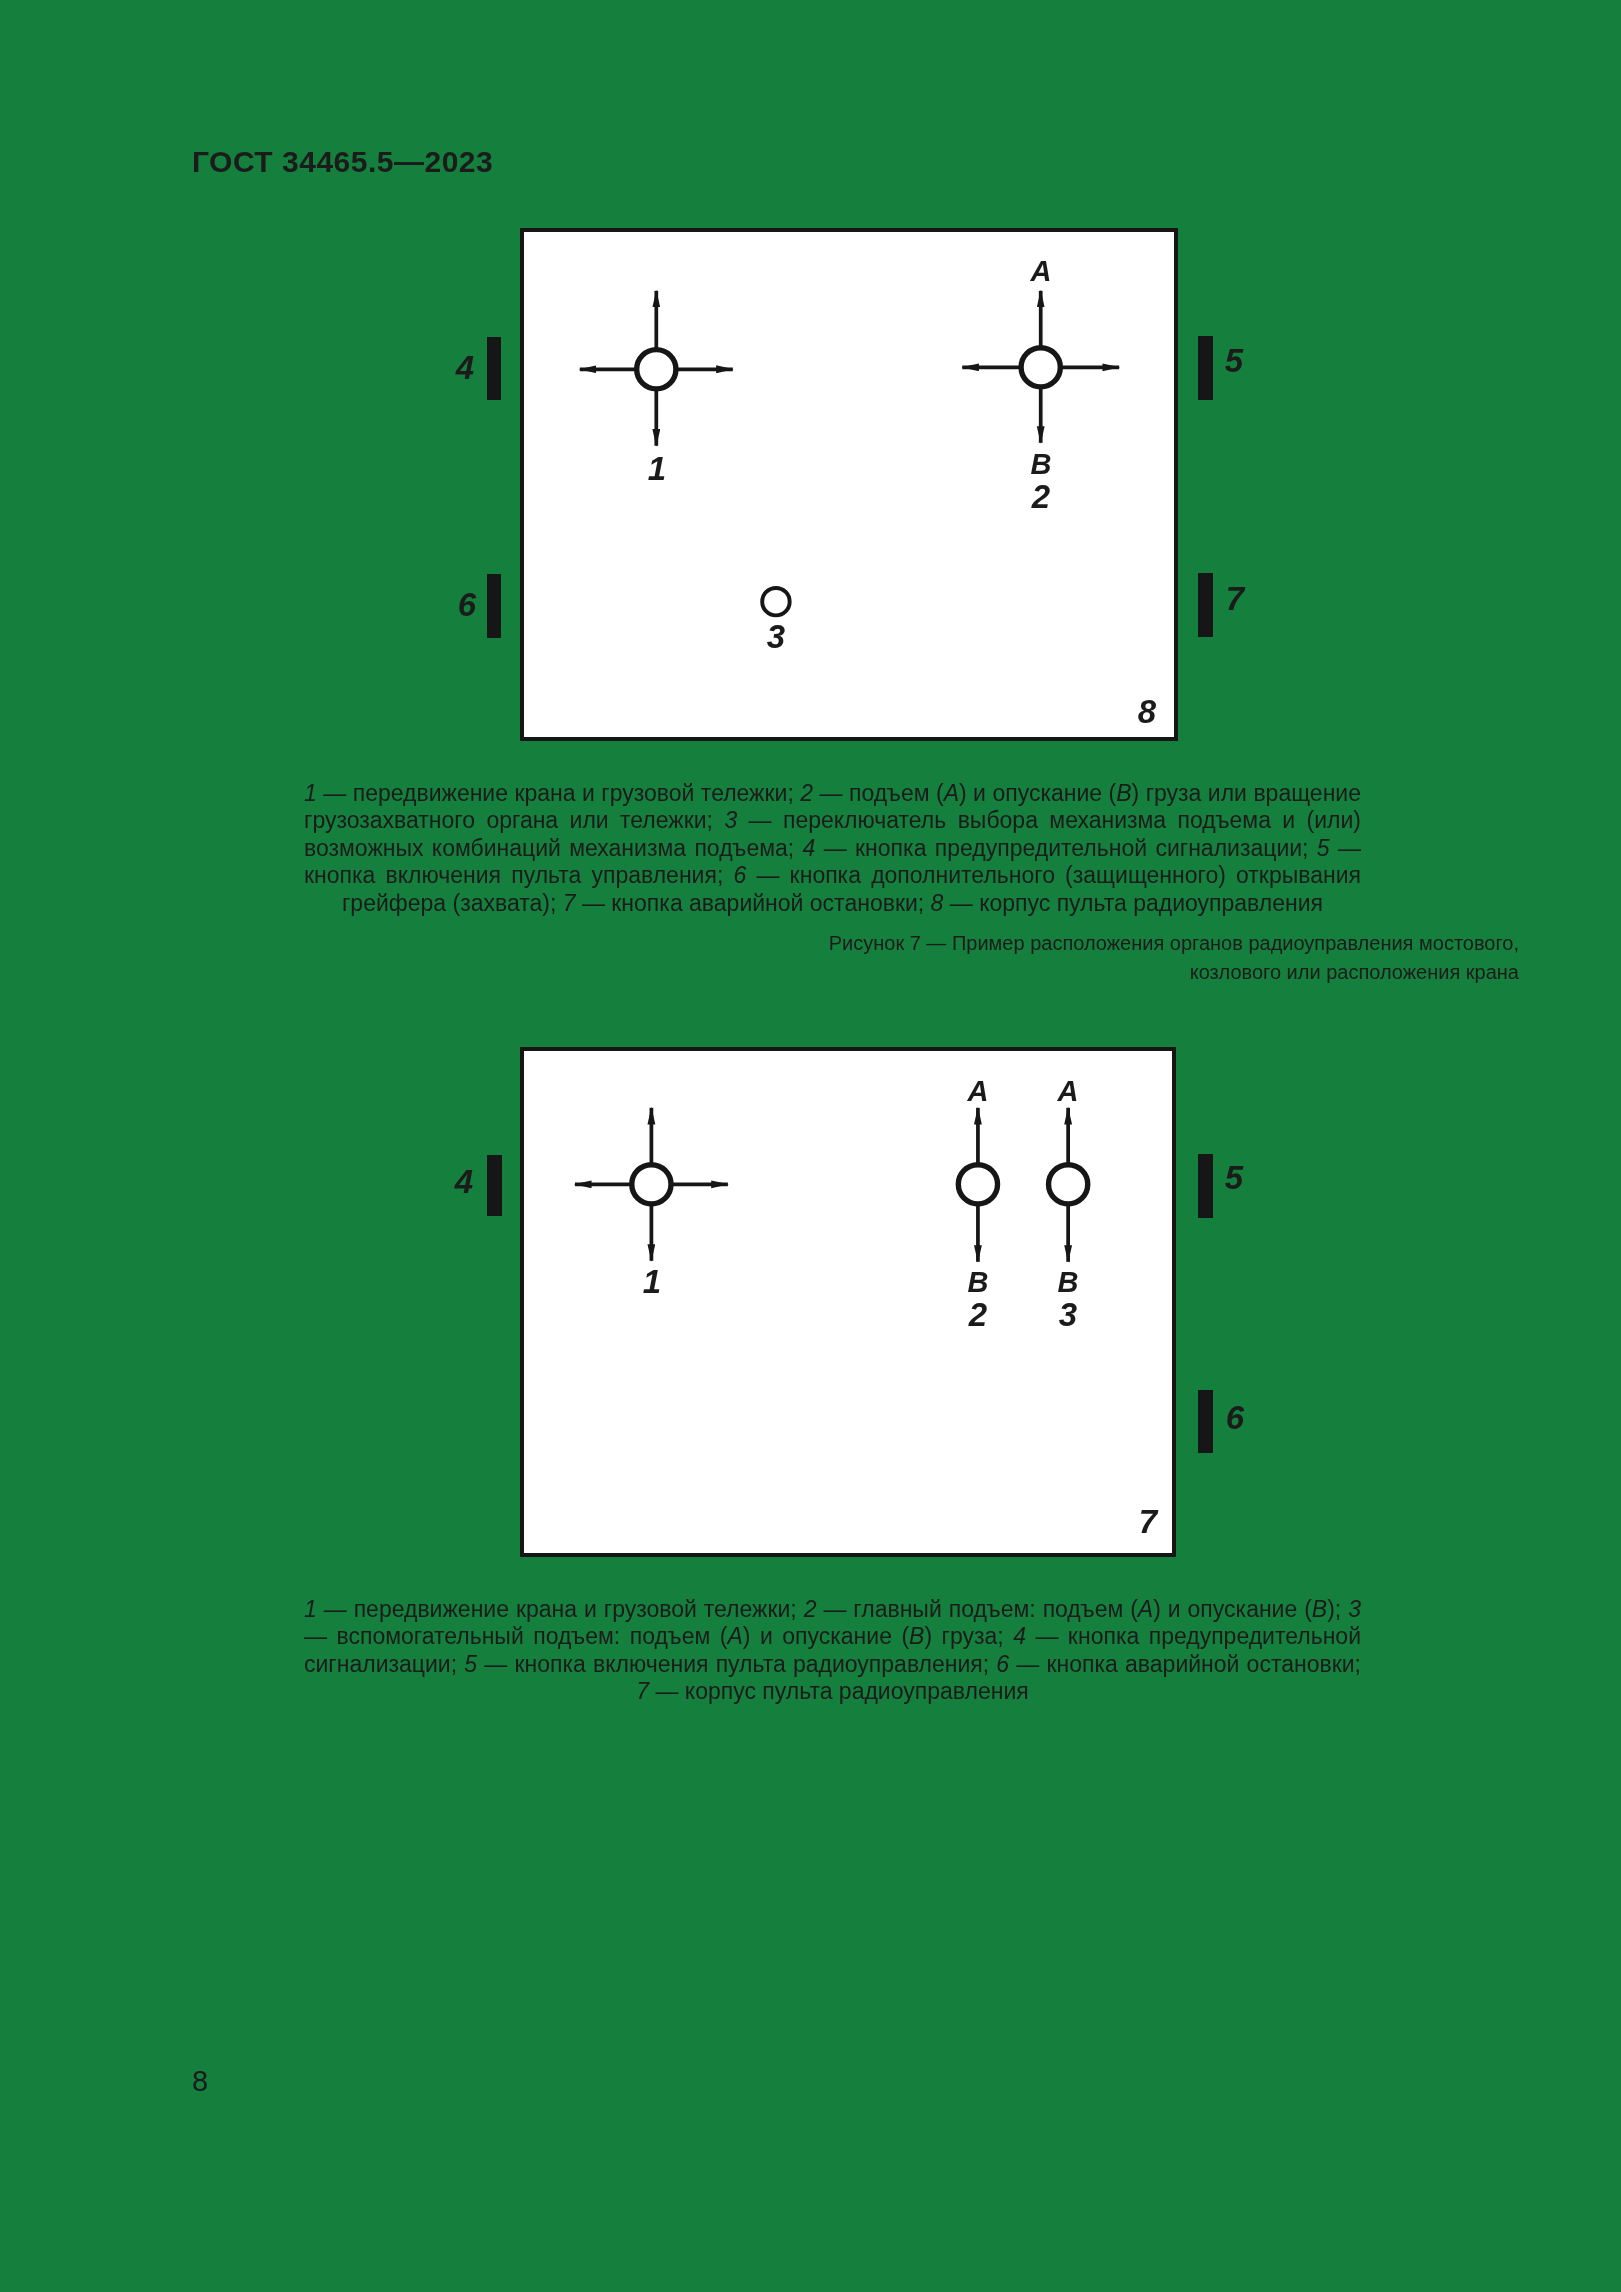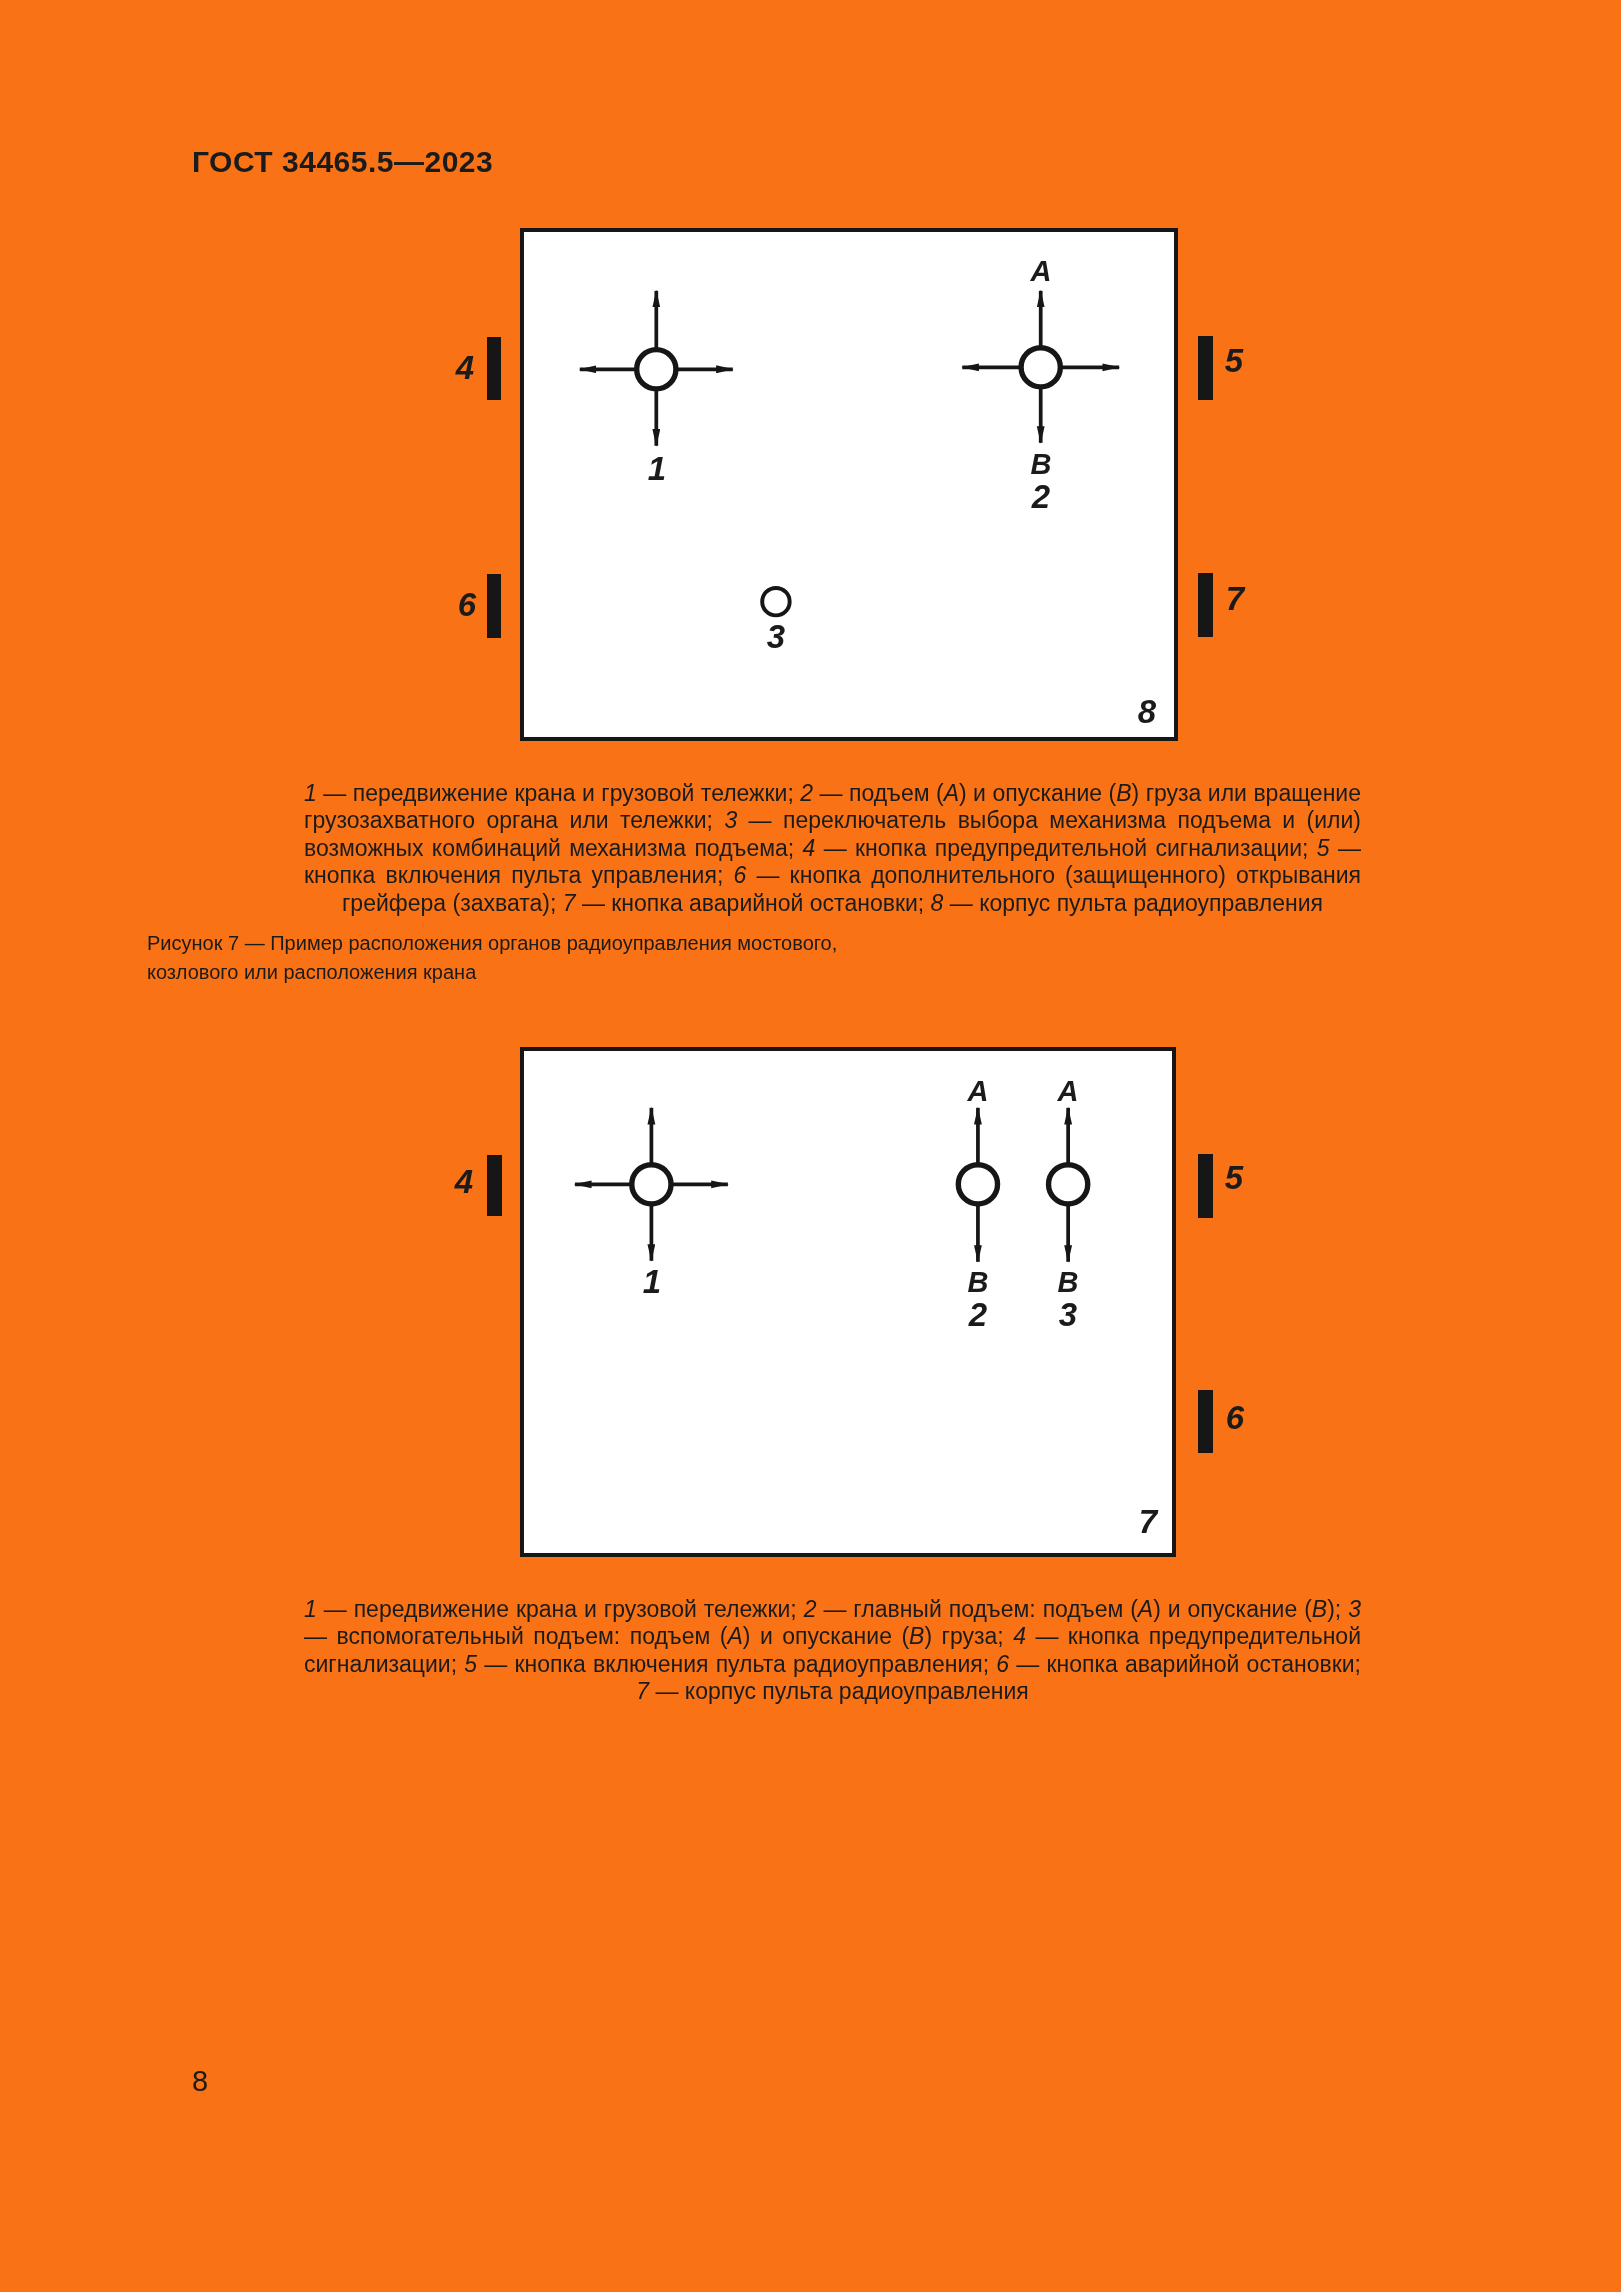--- a/index.html
+++ b/index.html
@@ -1,19 +1,19 @@
 <!DOCTYPE html>
 <html lang="ru"><head>
 <meta charset="utf-8">
 <style>
   html,body{margin:0;padding:0;background:#e8e8e8;}
   .page{
     position:relative;
     width:1621px;height:2293px;
-    background:#f97316;
+    background:#15803d;
     font-family:"Liberation Sans",sans-serif;
     color:#1b1b1b;
     overflow:hidden;
   }
   .doc-header{
     position:absolute;left:192px;top:147px;
     font-size:30px;font-weight:bold;letter-spacing:0.5px;line-height:1;
   }
   .panel-box{
     position:absolute;box-sizing:border-box;
@@ -27,21 +27,21 @@
   }
   .fig-letter{font-size:29px;}
   .sidebar{position:absolute;background:#161616;}
   .legend{
     position:absolute;margin:0;
     font-size:23px;line-height:27.4px;
     text-align:justify;text-align-last:center;
   }
   .legend .it{font-style:italic;}
   .fig-title{
-    position:absolute;text-align:left;
+    position:absolute;text-align:right;
     font-size:20px;line-height:29px;
   }
   .page-number{
     position:absolute;left:192px;top:2067px;
     font-size:29px;line-height:1;
   }
 </style>
 </head>
 <body>
 

